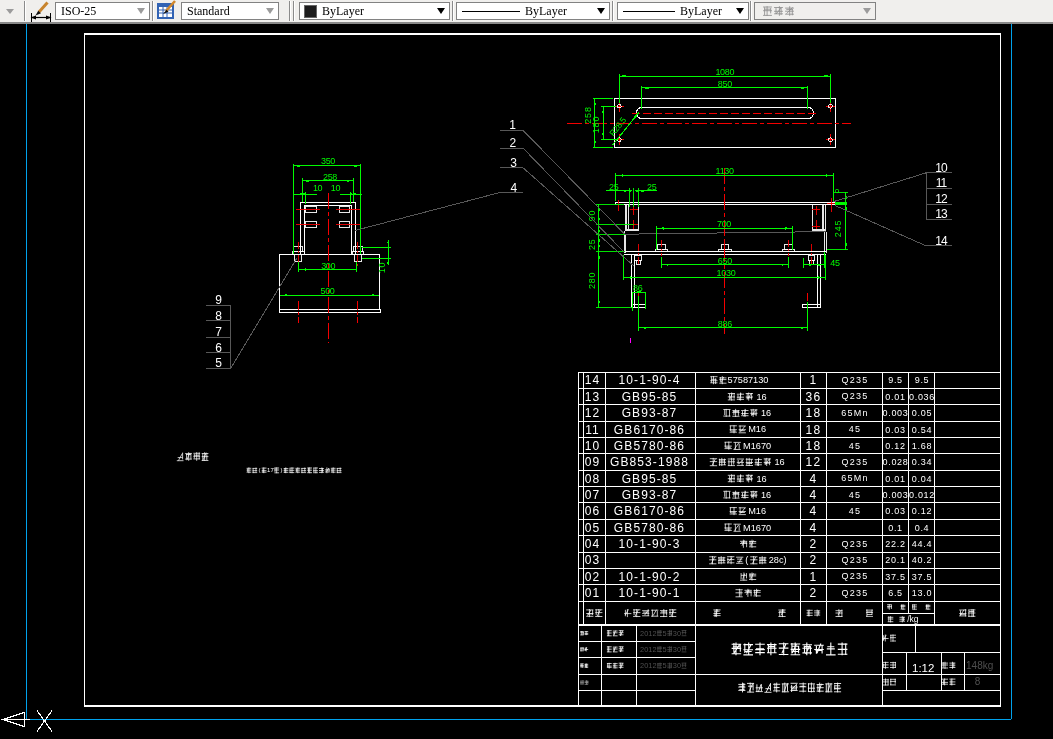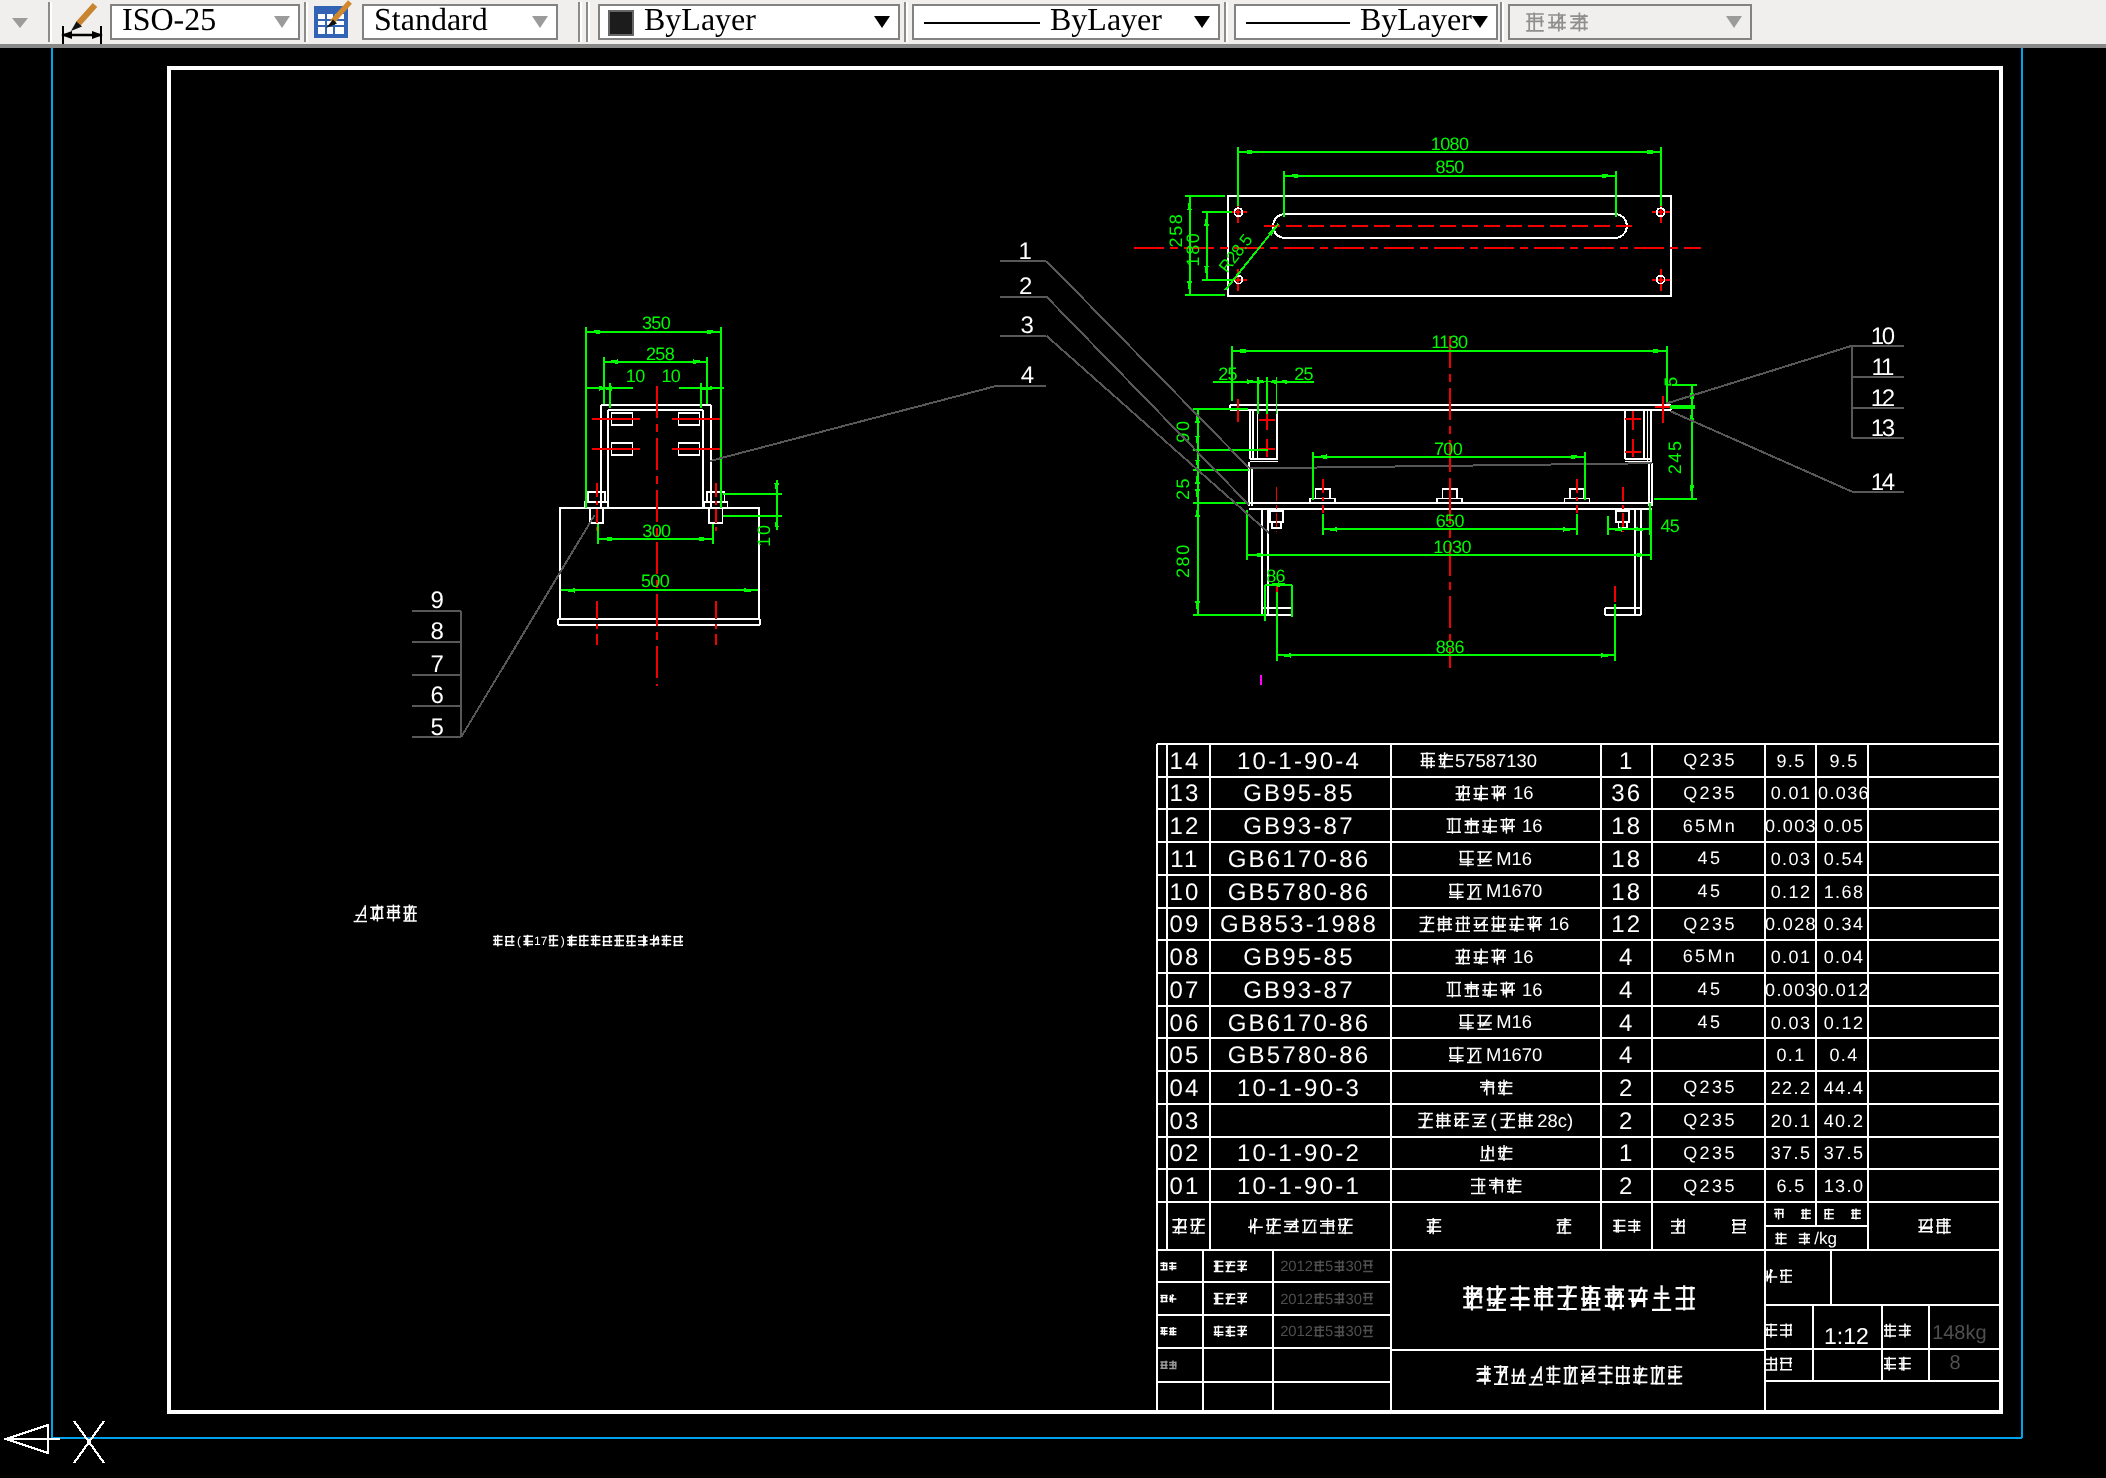--- a/index.html
+++ b/index.html
@@ -1,20 +1,20 @@
 <!DOCTYPE html>
 <html><head><meta charset="utf-8">
 <style>
 html,body{margin:0;padding:0;background:#000;width:1053px;height:739px;overflow:hidden}
 #wrap{position:relative;width:1053px;height:739px;background:#000;font-family:"Liberation Sans",sans-serif}
 #tb{position:absolute;left:0;top:0;width:1053px;height:22px;background:#f0efed;border-bottom:2px solid #888;z-index:5}
 .dd{position:absolute;top:9px;width:0;height:0;border-left:4px solid transparent;border-right:4px solid transparent;border-top:5px solid #9b9b9b}
 .vsep{position:absolute;top:1px;height:20px;width:1px;background:#8b8b8b;border-right:1px solid #fff}
 .ic{position:absolute;top:0}
-.combo{position:absolute;top:2px;height:16px;background:#fff;border:1px solid #828282;display:flex;align-items:center;font-family:"Liberation Serif",serif;font-size:16px;color:#000;white-space:nowrap}
+.combo{position:absolute;top:2px;height:16px;background:#fff;border:1px solid #828282;display:flex;align-items:center;font-family:"Liberation Serif",serif;font-size:12px;color:#000;white-space:nowrap}
 .combo .ct{margin-left:5px}
 .combo .arr{position:absolute;right:4px;top:5px;width:0;height:0;border-left:4.5px solid transparent;border-right:4.5px solid transparent;border-top:6px solid #000}
 .combo .arr.gray{border-top-color:#9b9b9b}
 .combo .sw{width:11px;height:11px;background:#1c1c1c;margin-left:4px;border:1px solid #666}
 .combo .lt{height:1px;background:#000;margin-left:5px}
 .combo.dis{background:#f0efed}
 </style></head>
 <body>
 <div id="wrap">
 <svg width="1053" height="739" style="position:absolute;left:0;top:0" shape-rendering="crispEdges">

